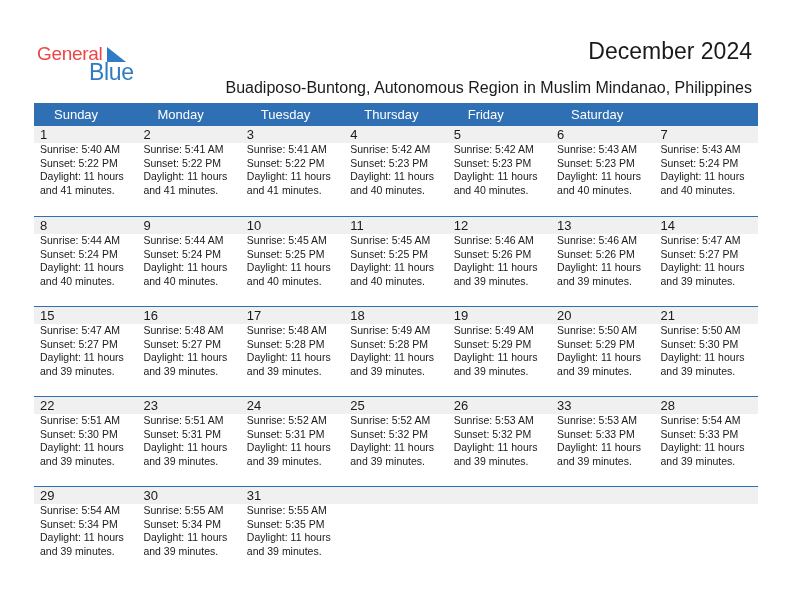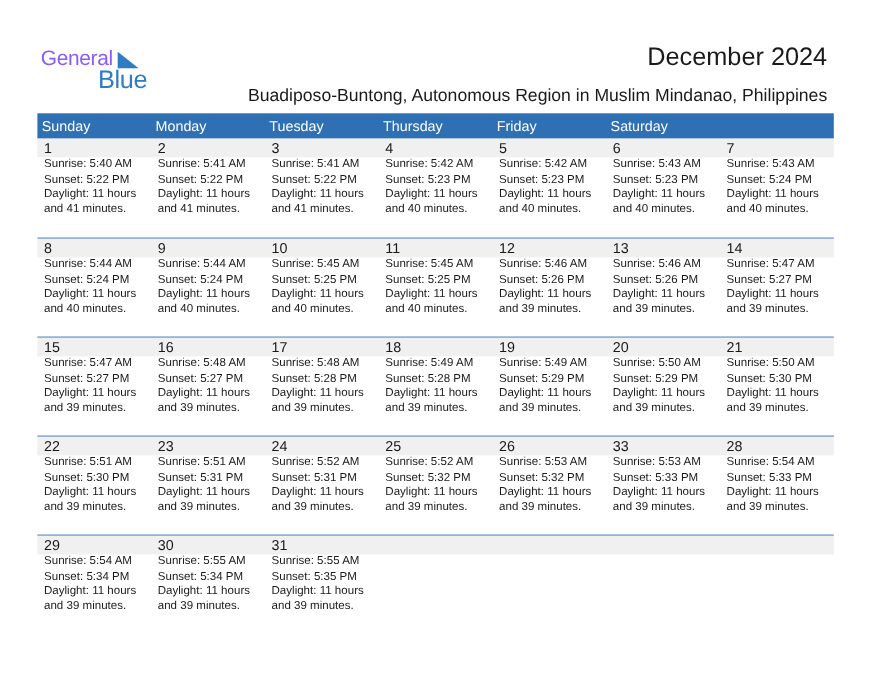--- a/index.html
+++ b/index.html
@@ -1,30 +1,30 @@
 <!DOCTYPE html>
 <html><head>
   <meta charset="utf-8">
   <style>
     * { margin: 0; padding: 0; box-sizing: border-box; }
     html, body { width: 792px; height: 612px; background: #ffffff; overflow: hidden; }
     body { position: relative; font-family: "Liberation Sans", sans-serif; color: #1a1a1a; }
 
     .logo { position: absolute; left: 37px; top: 43px; width: 100px; height: 40px; }
-    .logo-general { position: absolute; left: 0; top: 0; font-size: 19px; color: #8b5cf6; letter-spacing: -0.3px; }
+    .logo-general { position: absolute; left: 0; top: 0; font-size: 19px; color: #ef4444; letter-spacing: -0.3px; }
     .logo-blue { position: absolute; left: 52px; top: 16px; font-size: 23px; color: #2f7cc4; letter-spacing: -0.3px; }
     .logo-tri { position: absolute; left: 70px; top: 4px; width: 0; height: 0;
       border-left: 19px solid #2f7cc4; border-top: 15px solid transparent; }
 
     .title { position: absolute; right: 40px; top: 38px; font-size: 23px; color: #1a1a1a; }
     .subtitle { position: absolute; right: 40px; top: 79px; font-size: 16px; color: #1a1a1a; }
 
     .calendar { position: absolute; left: 34px; top: 103px; width: 724px; }
     .head-row { display: flex; height: 23px; background: #2f6fb3; }
-    .head-cell { width: 103.43px; color: #ffffff; font-size: 13px; padding-left: 4px; line-height: 23px; }
+    .head-cell { width: 103.43px; color: #ffffff; font-size: 13px; padding-left: 20px; line-height: 23px; }
 
     .week { position: relative; height: 90px; border-top: 1px solid #2f6fb3; }
     .week.first { border-top: none; }
     .week-band { position: absolute; left: 0; right: 0; top: 0; height: 17px; background: #f0f0f0; }
     .week-row { position: absolute; left: 0; top: 0; display: flex; width: 100%; }
     .day { width: 103.43px; padding-left: 6px; }
     .day-num { font-size: 13px; height: 17px; line-height: 18px; color: #1a1a1a; }
     .day-line { font-size: 10.5px; line-height: 13.6px; color: #1a1a1a; white-space: nowrap; }
   </style>
 </head>

